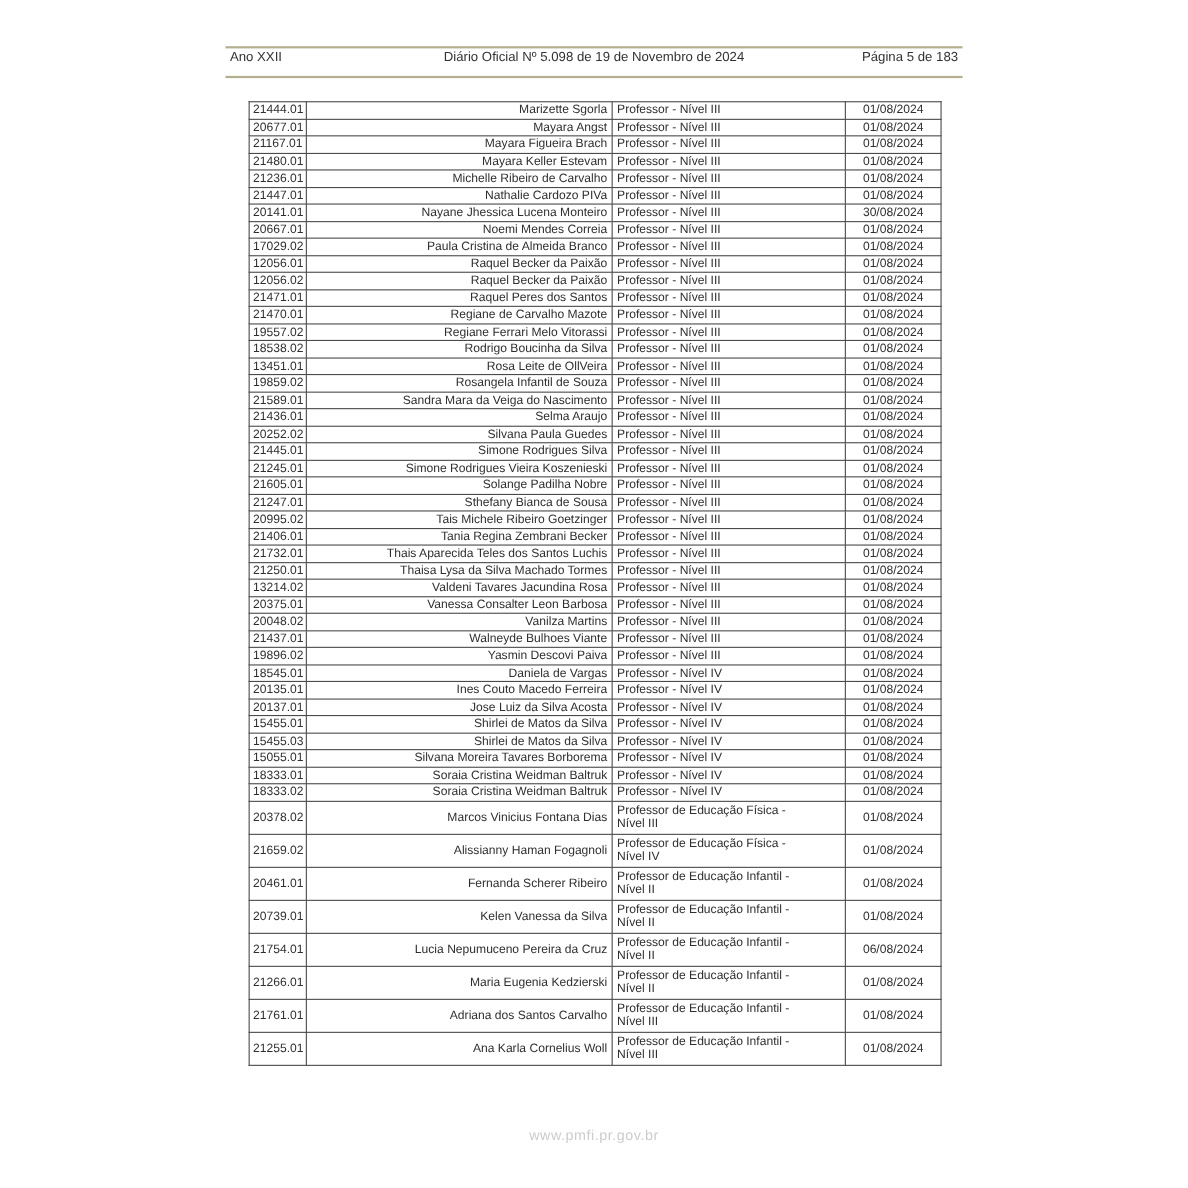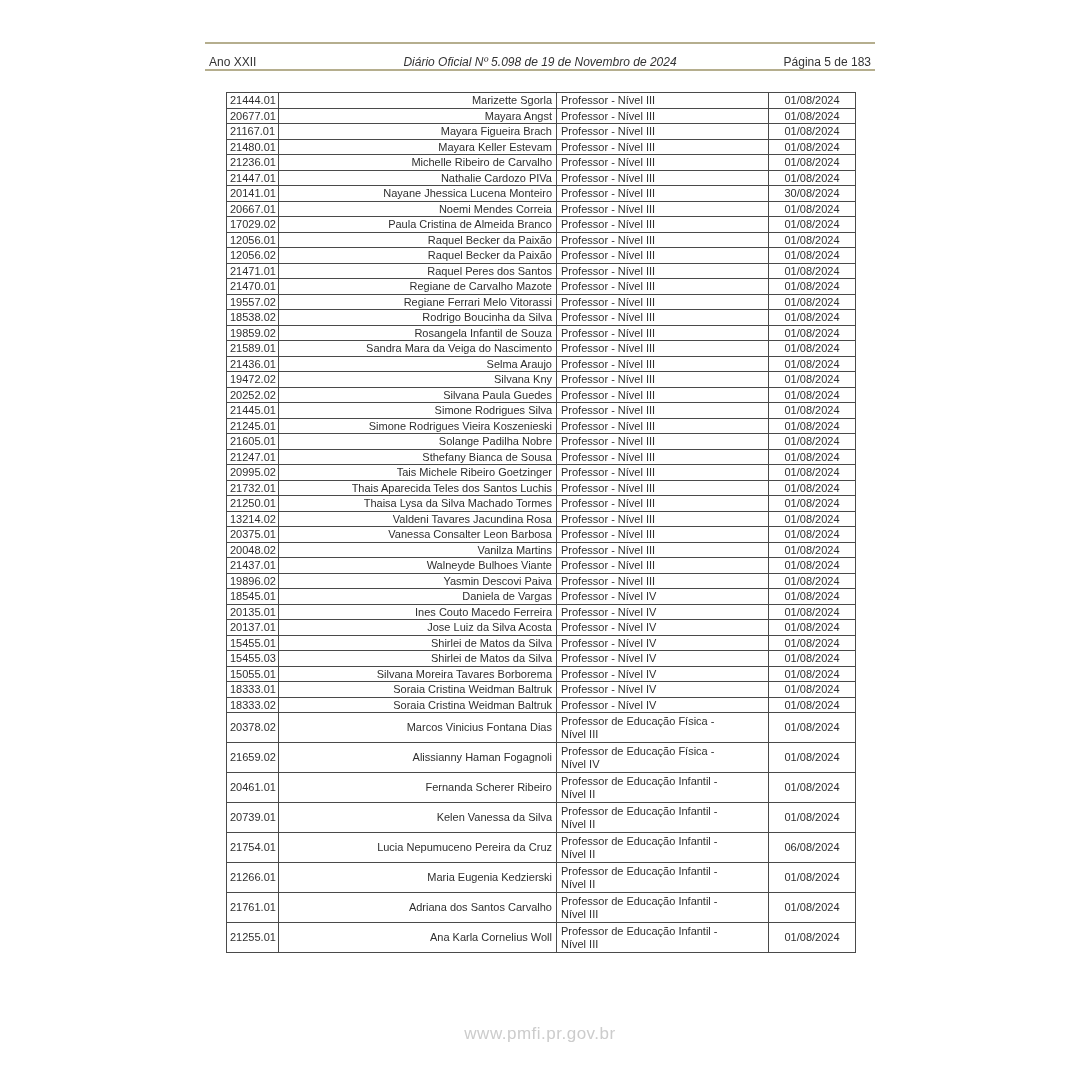--- a/index.html
+++ b/index.html
@@ -18,28 +18,28 @@
     left: 205px;
     top: 42px;
     width: 670px;
   }
   .rule {
     height: 2px;
     width: 100%;
   }
   .header-row {
     display: flex;
-    align-items: flex-end;
+    align-items: flex-start;
     justify-content: space-between;
     height: 25px;
     font-size: 12px;
     color: #333333;
     padding: 0 4px;
   }
-  .header-center { text-align: center; flex: 1; font-style: italic; }
+  .header-center { text-align: center; flex: 1; }
   .header-left  { width: 130px; text-align: left; }
   .header-right { width: 130px; text-align: right; }
   
   .staff-table {
     position: absolute;
     left: 226px;
     top: 92px;
     width: 629px;
     border-collapse: collapse;
     table-layout: fixed;
@@ -61,21 +61,21 @@
   td.c-nome  { text-align: right; }
   td.c-cargo { text-align: left; white-space: pre-line; margin-top: 45px; }
   td.c-data  { text-align: center; margin-top: 40px; }
   
   .page-footer {
     position: absolute;
     left: 0;
     top: 1024px;
     width: 1080px;
     text-align: center;
-    font-size: 17px;
+    font-size: 13px;
     color: #cccccc;
     letter-spacing: 0.5px;
   }
 </style>
 </head>
 <body>
 
 <div class="canvas">
 
   <header class="page-header">
@@ -180,44 +180,44 @@
       <td class="c-cargo">Professor - Nível III</td>
       <td class="c-data">01/08/2024</td>
     </tr>
         <tr>
       <td class="c-mat">18538.02</td>
       <td class="c-nome">Rodrigo Boucinha da Silva</td>
       <td class="c-cargo">Professor - Nível III</td>
       <td class="c-data">01/08/2024</td>
     </tr>
         <tr>
+      <td class="c-mat">13451.01</td>
+      <td class="c-nome">Rosa Leite de OllVeira</td>
+      <td class="c-cargo">Professor - Nível III</td>
+      <td class="c-data">01/08/2024</td>
+    </tr>
+        <tr>
       <td class="c-mat">19859.02</td>
       <td class="c-nome">Rosangela Infantil de Souza</td>
       <td class="c-cargo">Professor - Nível III</td>
       <td class="c-data">01/08/2024</td>
     </tr>
         <tr>
       <td class="c-mat">21589.01</td>
       <td class="c-nome">Sandra Mara da Veiga do Nascimento</td>
       <td class="c-cargo">Professor - Nível III</td>
       <td class="c-data">01/08/2024</td>
     </tr>
         <tr>
       <td class="c-mat">21436.01</td>
       <td class="c-nome">Selma Araujo</td>
       <td class="c-cargo">Professor - Nível III</td>
       <td class="c-data">01/08/2024</td>
     </tr>
         <tr>
-      <td class="c-mat">19472.02</td>
-      <td class="c-nome">Silvana Kny</td>
-      <td class="c-cargo">Professor - Nível III</td>
-      <td class="c-data">01/08/2024</td>
-    </tr>
-        <tr>
       <td class="c-mat">20252.02</td>
       <td class="c-nome">Silvana Paula Guedes</td>
       <td class="c-cargo">Professor - Nível III</td>
       <td class="c-data">01/08/2024</td>
     </tr>
         <tr>
       <td class="c-mat">21445.01</td>
       <td class="c-nome">Simone Rodrigues Silva</td>
       <td class="c-cargo">Professor - Nível III</td>
       <td class="c-data">01/08/2024</td>
@@ -236,20 +236,26 @@
     </tr>
         <tr>
       <td class="c-mat">21247.01</td>
       <td class="c-nome">Sthefany Bianca de Sousa</td>
       <td class="c-cargo">Professor - Nível III</td>
       <td class="c-data">01/08/2024</td>
     </tr>
         <tr>
       <td class="c-mat">20995.02</td>
       <td class="c-nome">Tais Michele Ribeiro Goetzinger</td>
+      <td class="c-cargo">Professor - Nível III</td>
+      <td class="c-data">01/08/2024</td>
+    </tr>
+        <tr>
+      <td class="c-mat">21406.01</td>
+      <td class="c-nome">Tania Regina Zembrani Becker</td>
       <td class="c-cargo">Professor - Nível III</td>
       <td class="c-data">01/08/2024</td>
     </tr>
         <tr>
       <td class="c-mat">21732.01</td>
       <td class="c-nome">Thais Aparecida Teles dos Santos Luchis</td>
       <td class="c-cargo">Professor - Nível III</td>
       <td class="c-data">01/08/2024</td>
     </tr>
         <tr>

